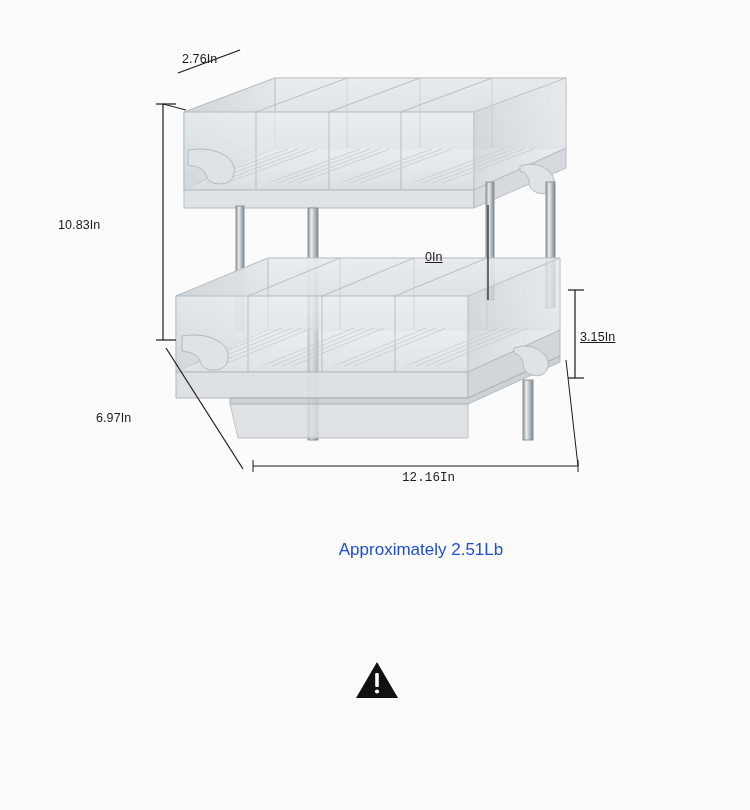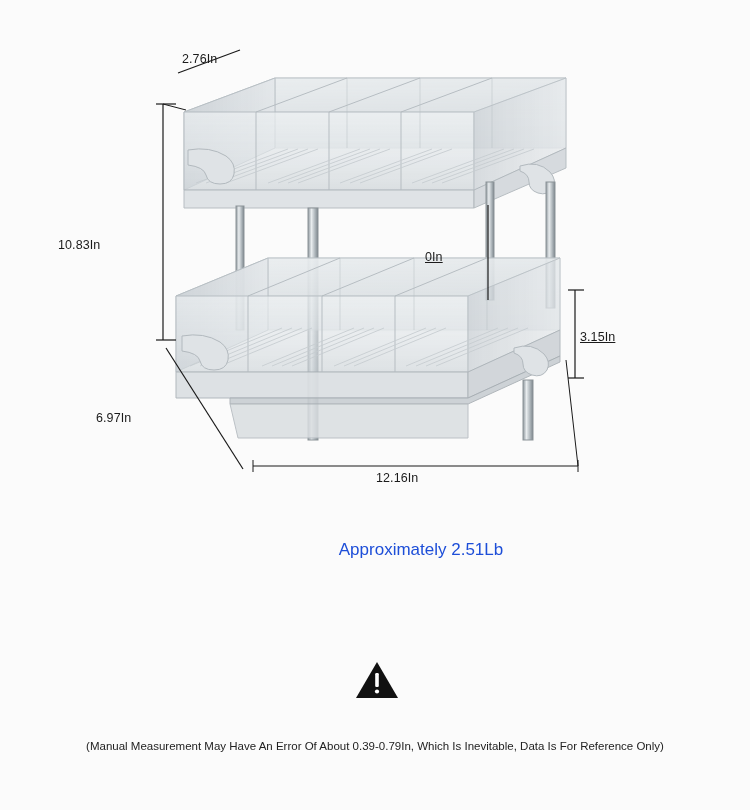--- a/index.html
+++ b/index.html
@@ -218,31 +218,30 @@
 
         <line x1="253" y1="460" x2="253" y2="472" stroke-width="1"></line>
         <line x1="578" y1="460" x2="578" y2="472" stroke-width="1"></line>
 
         <line x1="578" y1="466" x2="566" y2="360" stroke-width="1"></line>
       </g>
     </g>
     </svg>
 
   <div class="dim-label" style="left:182px; top:52px;">2.76In</div>
-  <div class="dim-label" style="left:58px; top:238px;">10.83In</div>
+  <div class="dim-label" style="left:58px; top:218px;">10.83In</div>
   <div class="dim-label" style="left:425px; top:250px;text-decoration:underline;">0In</div>
   <div class="dim-label" style="left:580px; top:330px;text-decoration:underline;">3.15In</div>
   <div class="dim-label" style="left:96px; top:411px;">6.97In</div>
-  <div class="dim-label" style="left:376px; top:471px;">12.16In</div>
+  <div class="dim-label" style="left:402px; top:471px;font-family:Liberation Mono, monospace;">12.16In</div>
 
   <div class="caption" style="left:0; width:750px; top:540px;">Approximately 2.51Lb</div>
 
   <div class="warn">
     <svg viewBox="0 0 44 40" width="44" height="40" aria-hidden="true">
       <path d="M22 2 L43 38 L1 38 Z" fill="#111111"></path>
       <rect x="20.2" y="13" width="3.6" height="14" rx="1.2" fill="#ffffff"></rect>
       <circle cx="22" cy="31.5" r="2.1" fill="#ffffff"></circle>
     </svg>
   </div>
 
-  <div class="footnote" style="top:740px;">(Manual Measurement May Have An Error Of About 0.39-0.79In, Which Is Inevitable, Data Is For Reference Only)</div>
 
 </div>
 
 </body></html>

